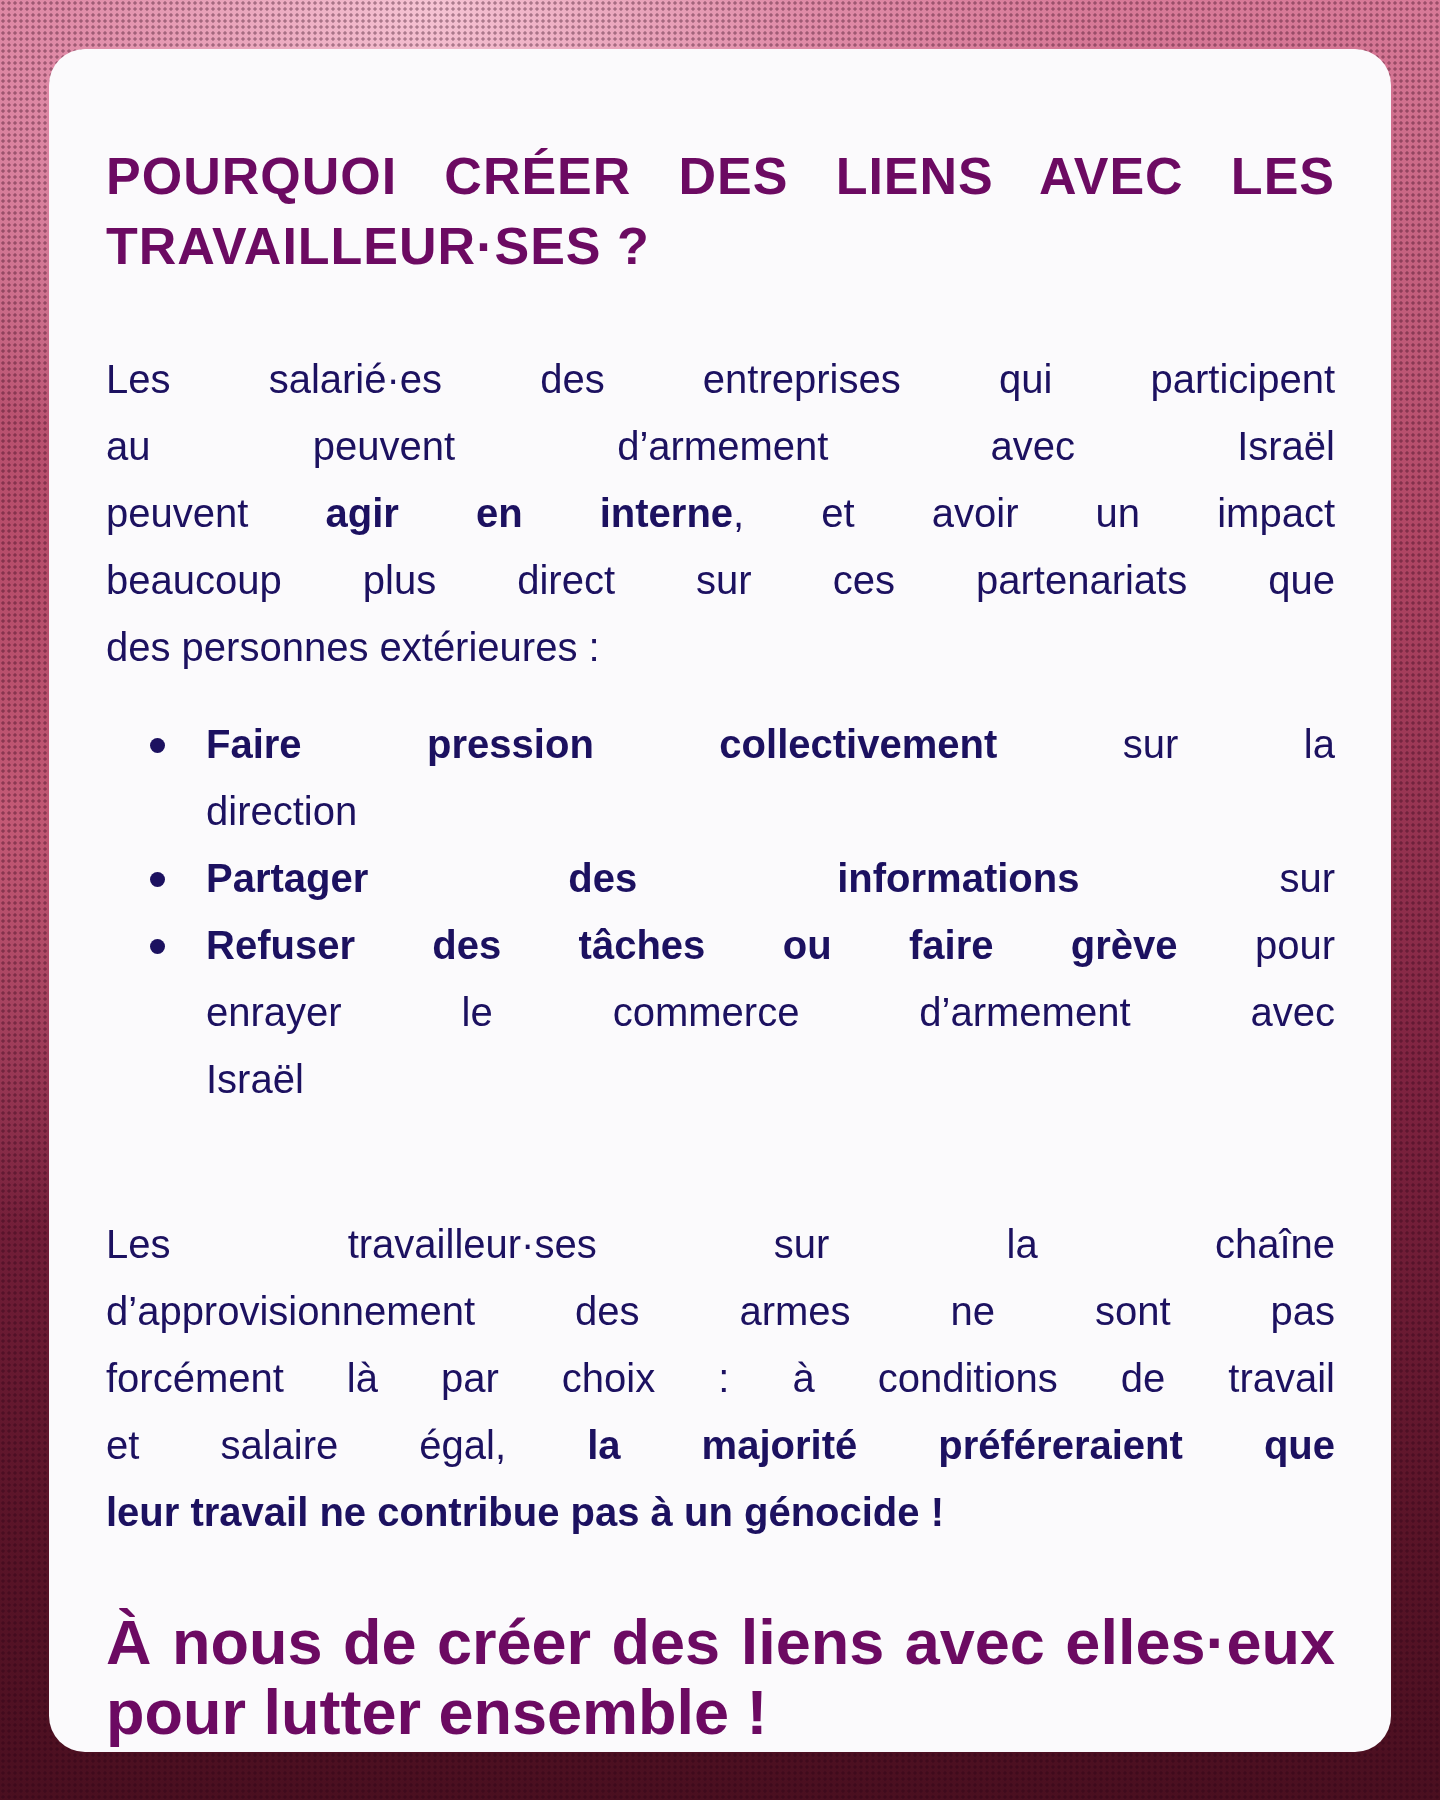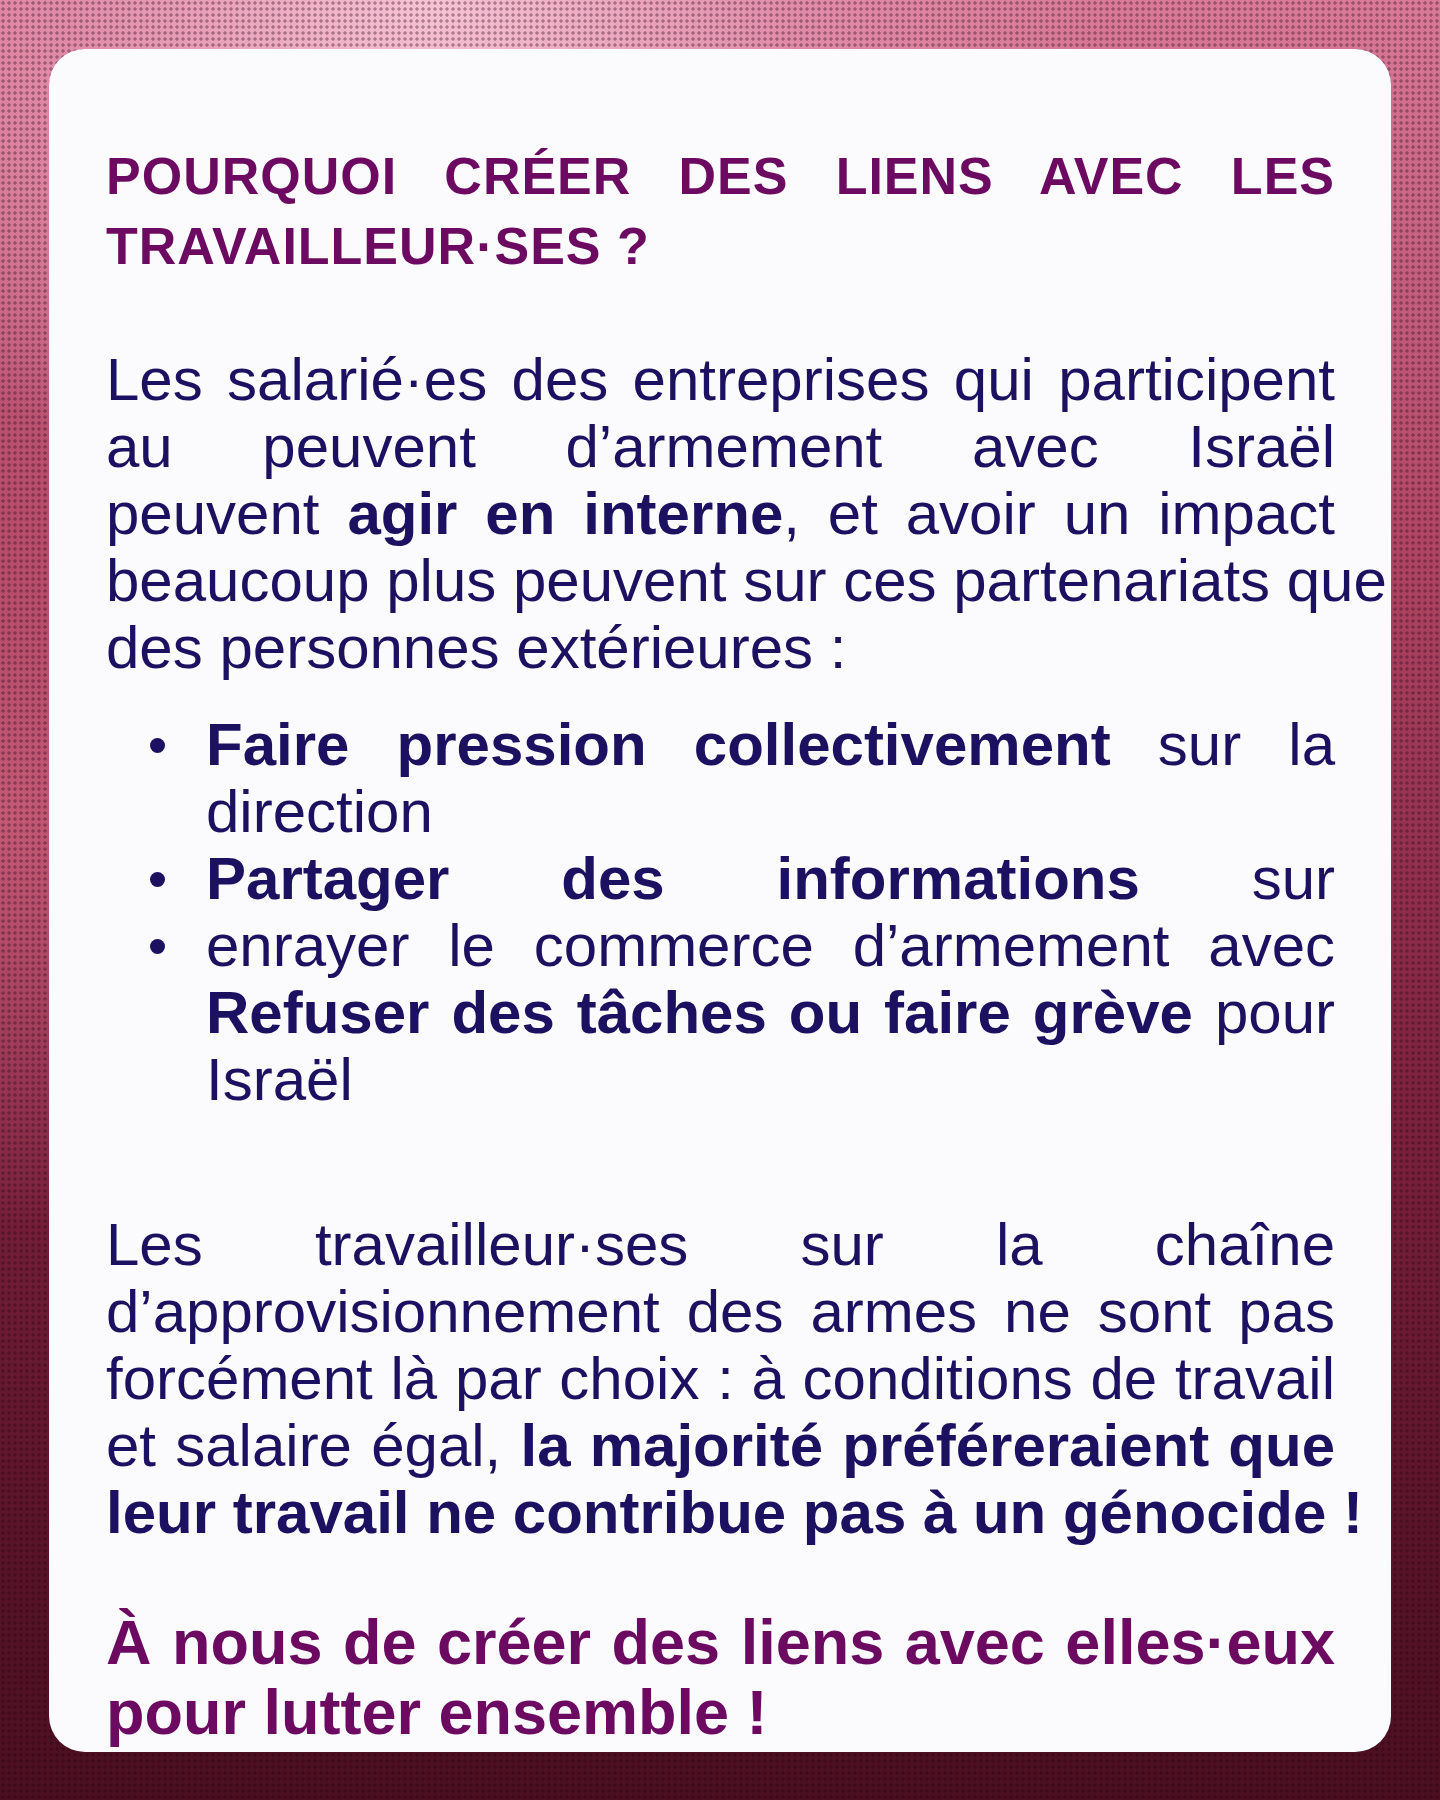--- a/index.html
+++ b/index.html
@@ -22,21 +22,21 @@
     background:#fbfafc; border-radius:36px;
     box-sizing:border-box;
   }
   .content { position:absolute; left:57px; top:0; width:1229px; }
   .line {
     display:block; white-space:nowrap; text-align:justify; text-align-last:justify;
     width:100%; overflow:visible;
   }
   .title { position:absolute; top:92px; left:0; width:100%; color:#6c0a62; font-weight:700; font-size:52px; line-height:70px; letter-spacing:1px; }
   .title .line.last { text-align-last:left; }
-  .body-text { color:#1c1160; font-size:60px; line-height:67px; }
+  .body-text { color:#1c1160; font-size:40px; line-height:67px; }
   .p1 { position:absolute; top:297px; left:0; width:100%; }
   .p2 { position:absolute; top:1162px; left:0; width:100%; }
   .cta { position:absolute; top:1558px; left:0; width:100%; color:#6c0a62; font-weight:700; font-size:63px; line-height:70px; }
   .last { text-align-last:left !important; }
   b, .bold { font-weight:700; }
   .bullets { position:absolute; top:662px; left:0; width:100%; }
   .bullet-item { position:relative; padding-left:100px; box-sizing:border-box; width:100%; }
   .bullet-dot { position:absolute; left:44px; top:27px; width:15px; height:15px; border-radius:50%; background:#1c1160; }
 </style>
 </head>
@@ -49,38 +49,38 @@
 
     <h1 class="title" style="margin:0;">
       <span class="line">POURQUOI CRÉER DES LIENS AVEC LES</span>
       <span class="line last">TRAVAILLEUR·SES ?</span>
     </h1>
 
     <div class="body-text p1">
       <span class="line"><span>Les salarié·es des entreprises qui participent</span></span>
       <span class="line"><span>au peuvent d’armement avec Israël</span></span>
       <span class="line"><span>peuvent </span><b>agir en interne</b><span>, et avoir un impact</span></span>
-      <span class="line"><span>beaucoup plus peuvent sur ces partenariats que</span></span>
+      <span class="line"><span>beaucoup plus direct sur ces partenariats que</span></span>
       <span class="line last"><span>des personnes extérieures :</span></span>
     </div>
 
     <div class="body-text bullets">
       <div class="bullet-item">
         <span class="bullet-dot"></span>
         <span class="line"><b>Faire pression collectivement</b><span> sur la</span></span>
         <span class="line last">direction</span>
       </div>
       <div class="bullet-item">
         <span class="bullet-dot"></span>
         <span class="line"><b>Partager des informations</b><span> sur</span></span>
       </div>
       <div class="bullet-item">
         <span class="bullet-dot"></span>
+        <span class="line"><b>Refuser des tâches ou faire grève</b><span> pour</span></span>
         <span class="line">enrayer le commerce d’armement avec</span>
-        <span class="line"><b>Refuser des tâches ou faire grève</b><span> pour</span></span>
         <span class="line last">Israël</span>
       </div>
     </div>
 
     <div class="body-text p2">
       <span class="line"><span>Les travailleur·ses sur la chaîne</span></span>
       <span class="line"><span>d’approvisionnement des armes ne sont pas</span></span>
       <span class="line"><span>forcément là par choix : à conditions de travail</span></span>
       <span class="line"><span>et salaire égal, </span><b>la majorité préféreraient que</b></span>
       <span class="line last"><b>leur travail ne contribue pas à un génocide !</b></span>

